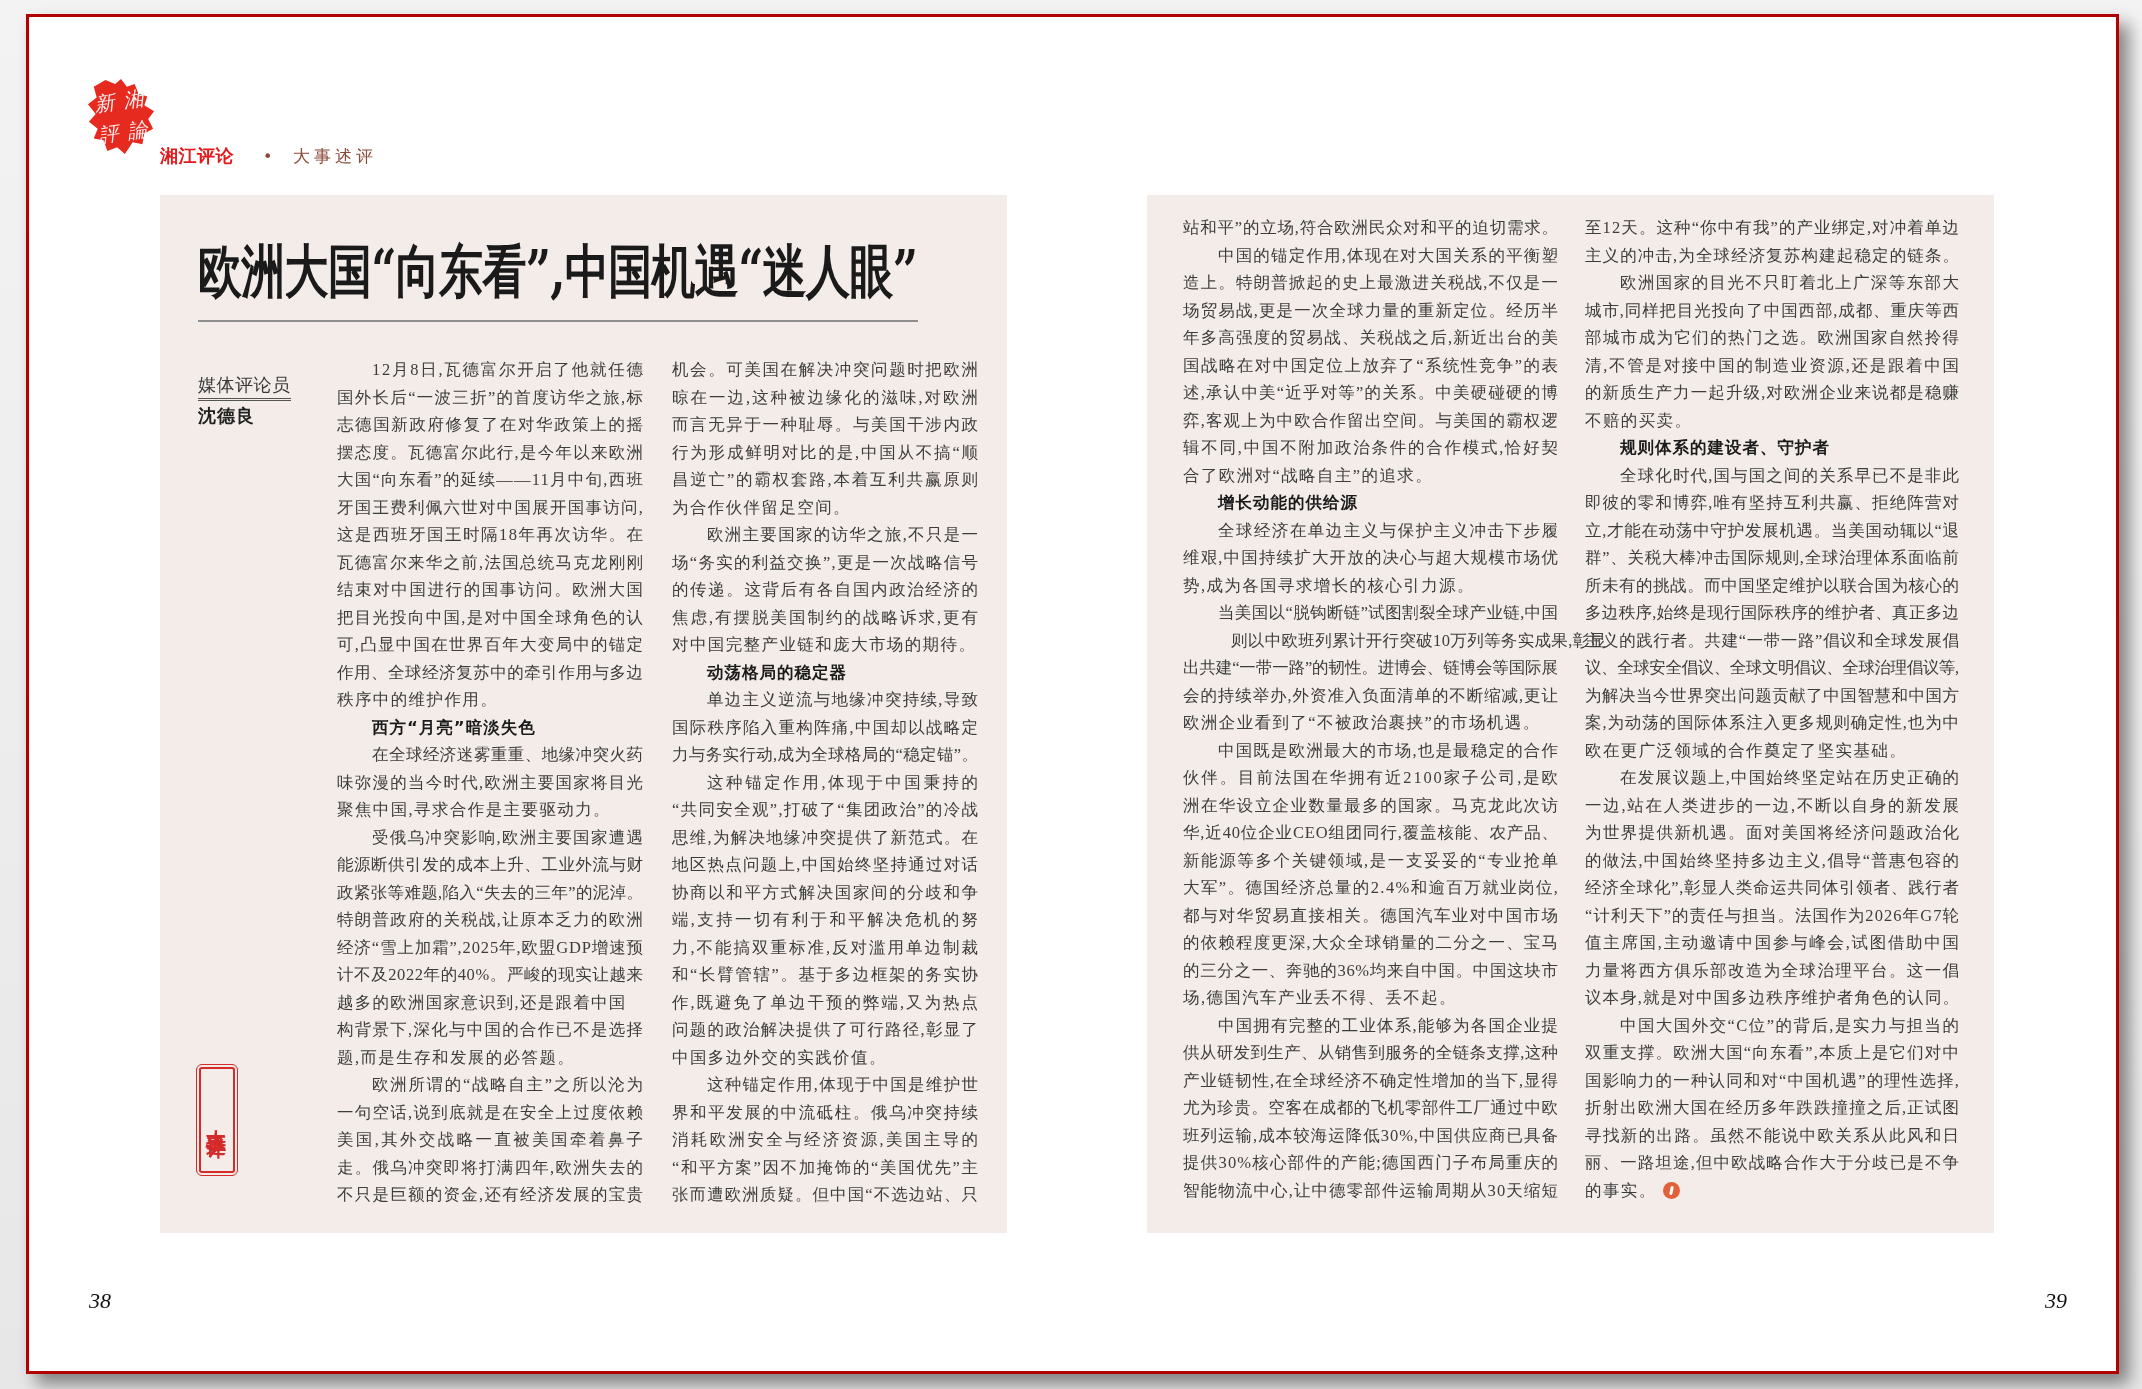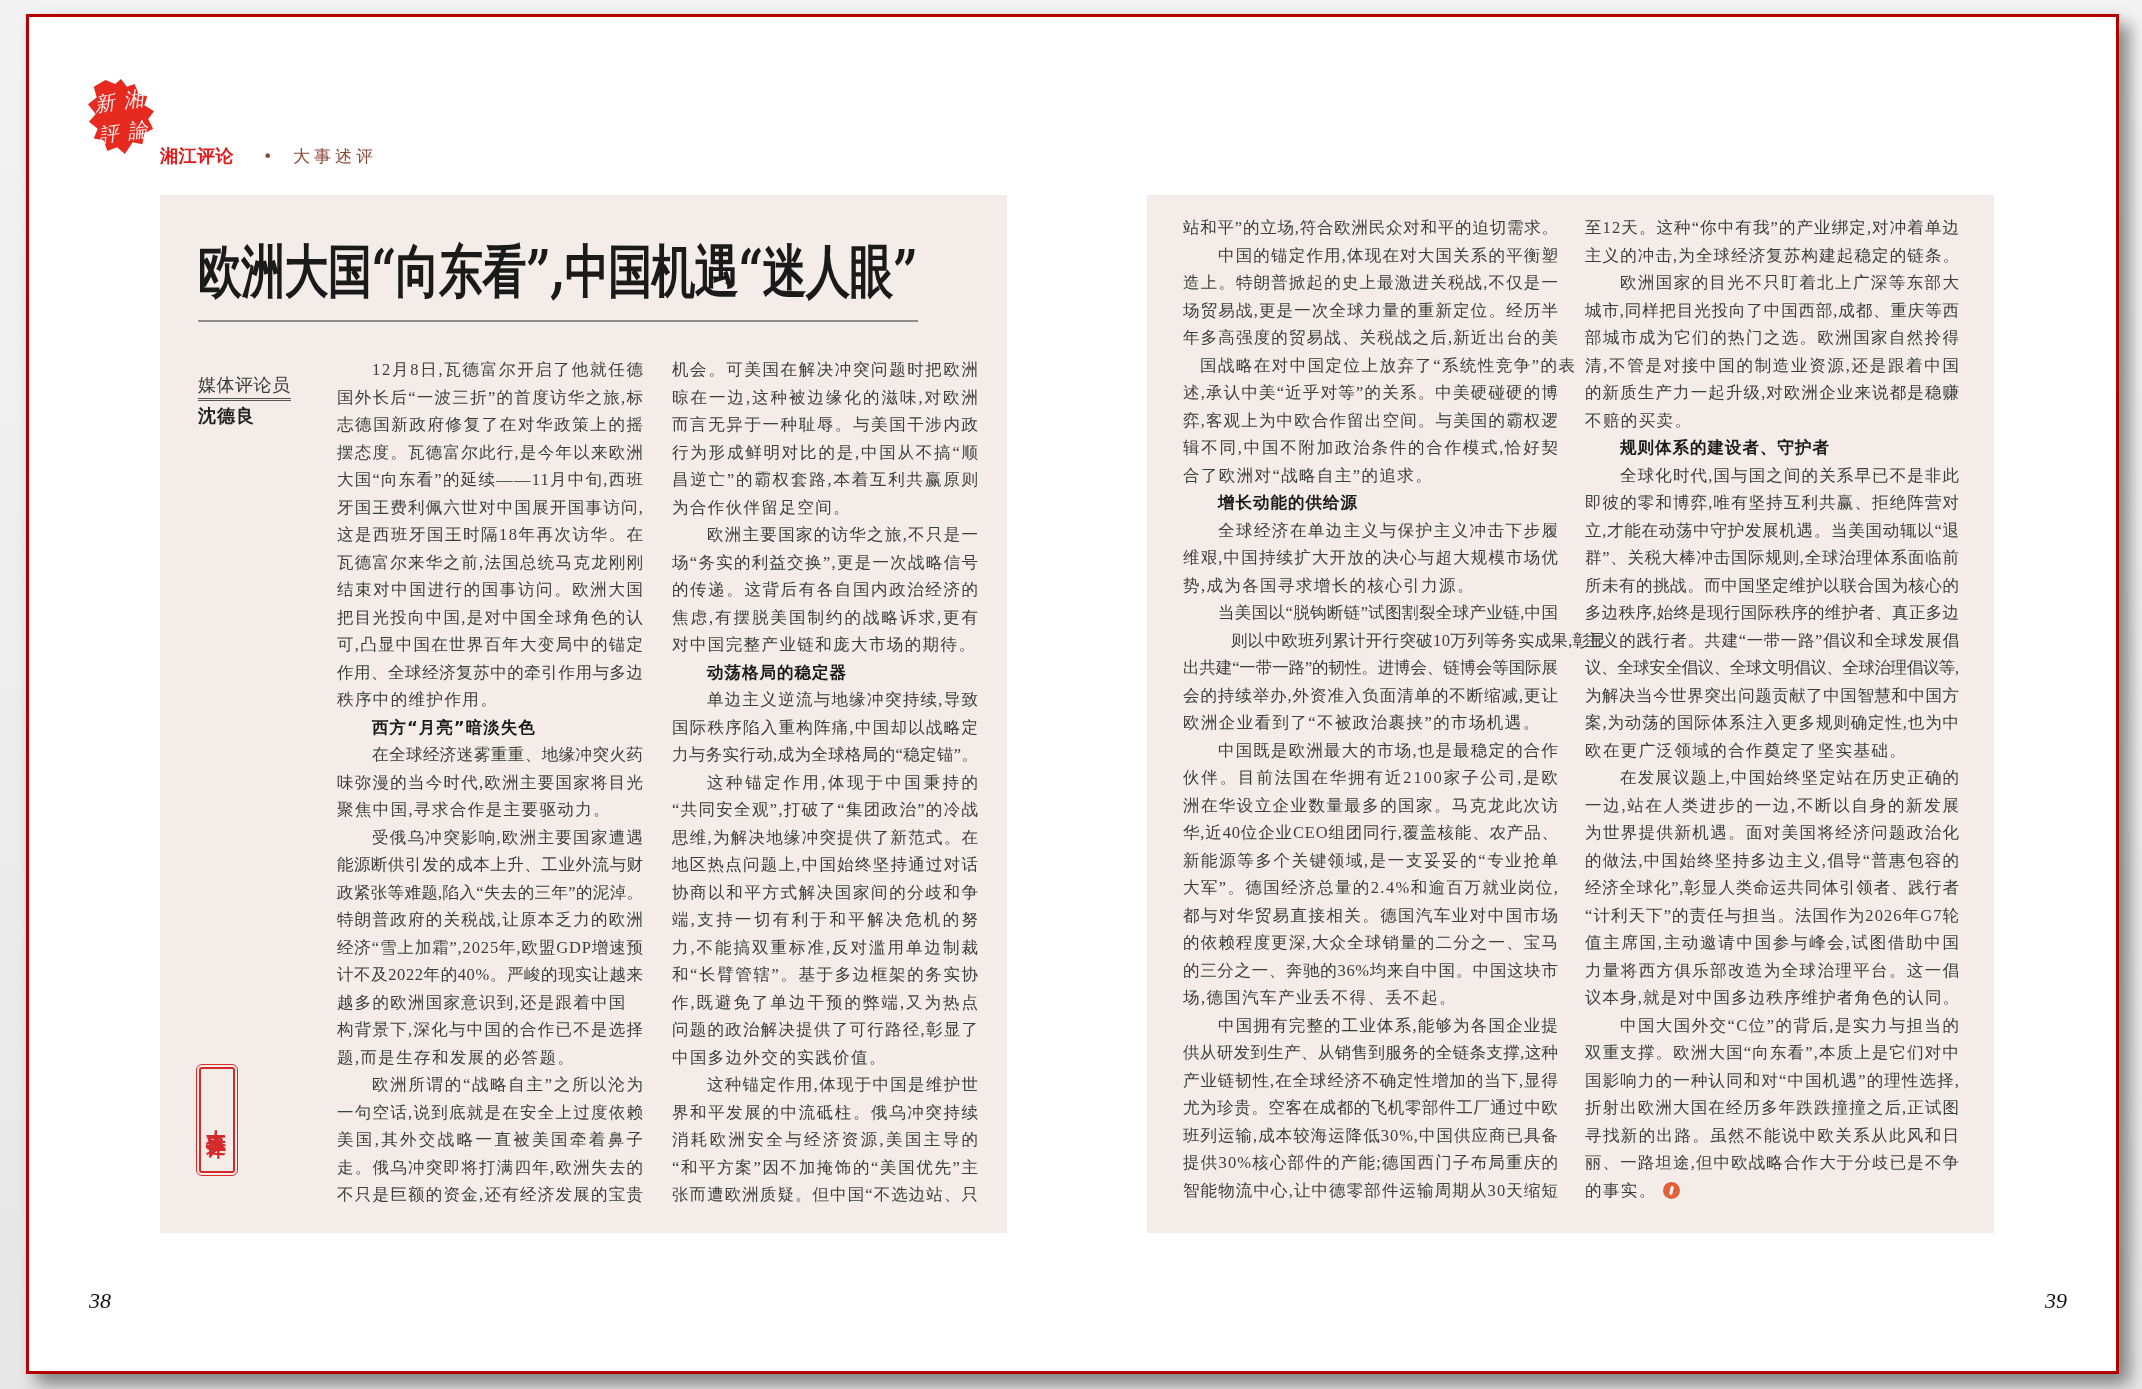--- a/index.html
+++ b/index.html
@@ -187,21 +187,21 @@
     </div>
   <div class="col rp1">
       <div class="para">
         <div class="line last"><span class="txt" style="letter-spacing: 0.774858px;">站和平”的立场,符合欧洲民众对和平的迫切需求。</span></div>
       </div>
       <div class="para">
         <div class="line indent just"><span class="txt" style="letter-spacing: 1.17763px;">中国的锚定作用,体现在对大国关系的平衡塑</span></div>
         <div class="line just"><span class="txt" style="letter-spacing: 1.16071px;">造上。特朗普掀起的史上最激进关税战,不仅是一</span></div>
         <div class="line just"><span class="txt" style="letter-spacing: 1.16071px;">场贸易战,更是一次全球力量的重新定位。经历半</span></div>
         <div class="line just"><span class="txt" style="letter-spacing: 1.16071px;">年多高强度的贸易战、关税战之后,新近出台的美</span></div>
-        <div class="line just"><span class="txt" style="letter-spacing: 1.44494px; margin-left: 17px;">国战略在对中国定位上放弃了“系统性竞争”的表</span></div>
+        <div class="line just"><span class="txt" style="letter-spacing: 1.44494px;">国战略在对中国定位上放弃了“系统性竞争”的表</span></div>
         <div class="line just"><span class="txt" style="letter-spacing: 1.19176px;">述,承认中美“近乎对等”的关系。中美硬碰硬的博</span></div>
         <div class="line just"><span class="txt" style="letter-spacing: 1.16071px;">弈,客观上为中欧合作留出空间。与美国的霸权逻</span></div>
         <div class="line just"><span class="txt" style="letter-spacing: 1.75px;">辑不同,中国不附加政治条件的合作模式,恰好契</span></div>
         <div class="line last"><span class="txt" style="letter-spacing: 1.4px;">合了欧洲对“战略自主”的追求。</span></div>
       </div>
       <div class="line heading">增长动能的供给源</div>
       <div class="para">
         <div class="line indent just"><span class="txt" style="letter-spacing: 1.47222px;">全球经济在单边主义与保护主义冲击下步履</span></div>
         <div class="line just"><span class="txt" style="letter-spacing: 1.16071px;">维艰,中国持续扩大开放的决心与超大规模市场优</span></div>
         <div class="line last"><span class="txt" style="letter-spacing: 1.4px;">势,成为各国寻求增长的核心引力源。</span></div>

